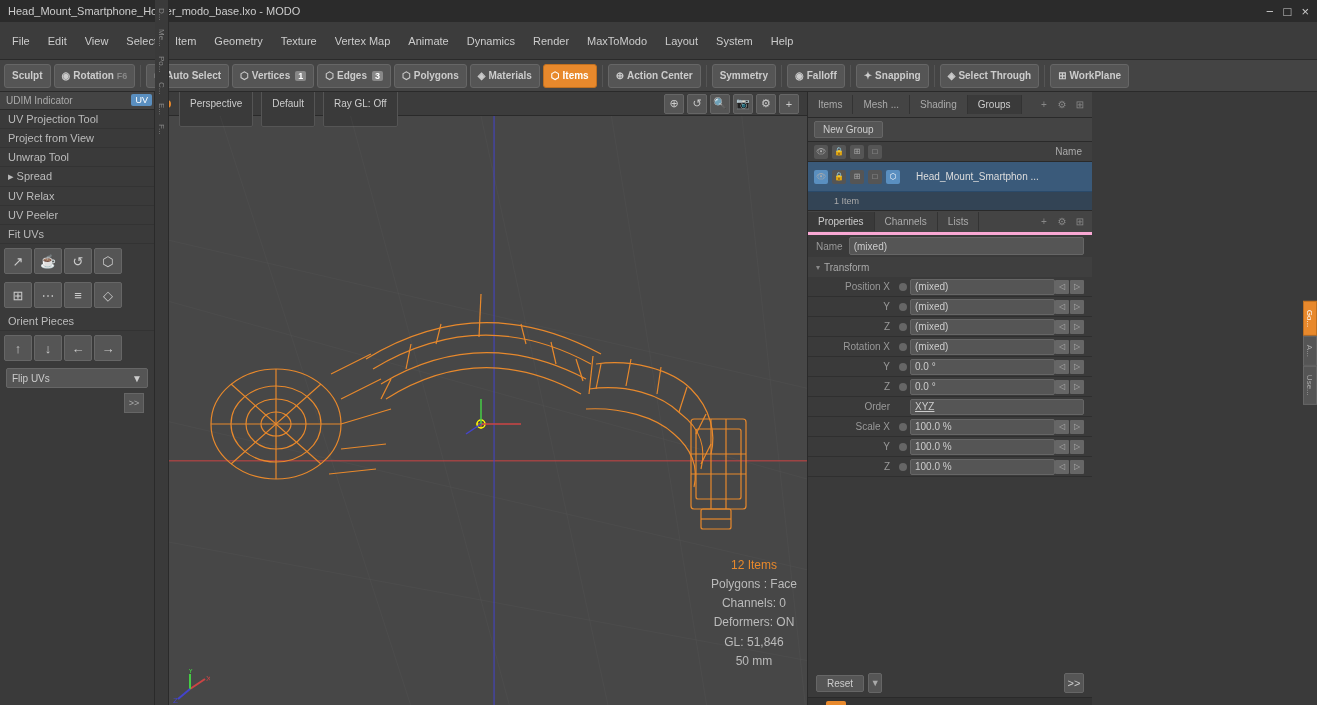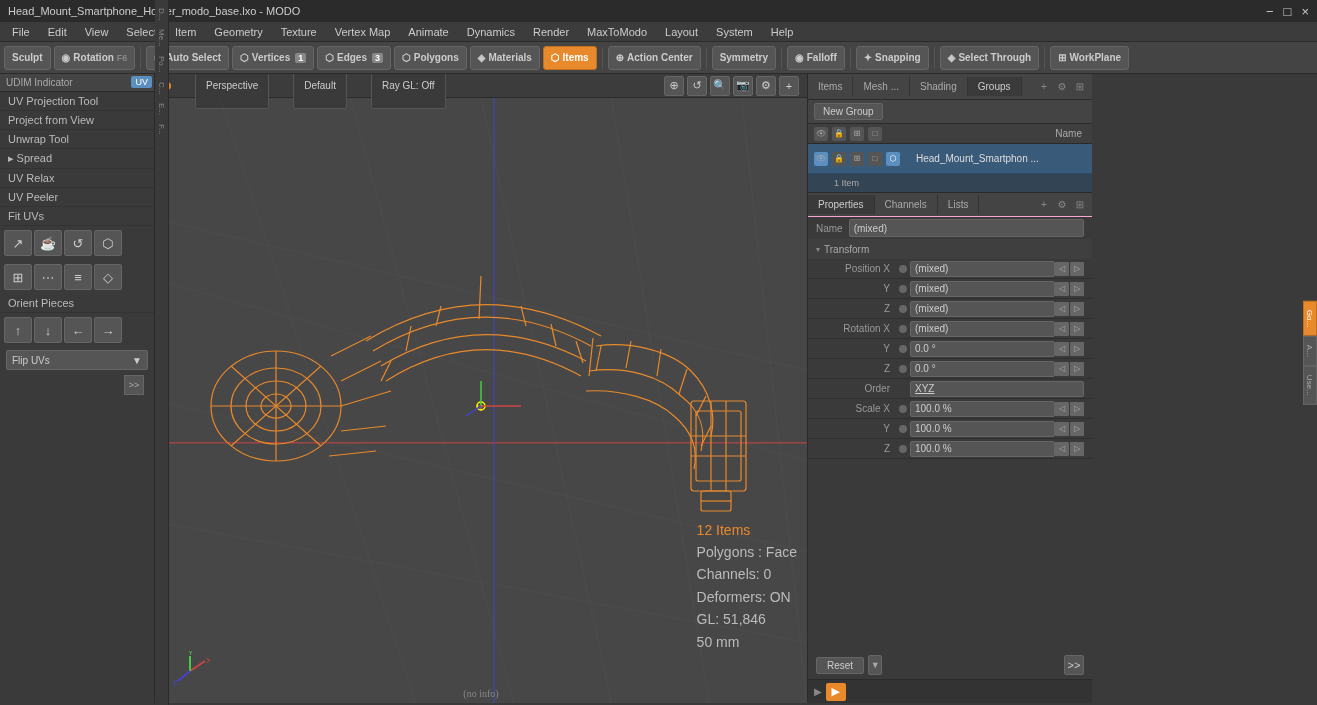--- a/index.html
+++ b/index.html
@@ -2,21 +2,21 @@
 <html><head>
   <meta charset="utf-8">
   <style>
     * { margin: 0; padding: 0; box-sizing: border-box; }
     body { width: 1317px; height: 705px; background: #3a3a3a; font-family: Arial, sans-serif; font-size: 11px; color: #ccc; overflow: hidden; }
 
     
     #titlebar { height: 22px; background: #2b2b2b; display: flex; align-items: center; justify-content: space-between; padding: 0 8px; color: #ccc; }
 
     
-    #menubar { height: 20px; background: #3c3c3c; display: flex; align-items: center; padding: 0 4px; gap: 2px; border-bottom: 1px solid #2a2a2a; }
+    #menubar { height: 38px; background: #3c3c3c; display: flex; align-items: center; padding: 0 4px; gap: 2px; border-bottom: 1px solid #2a2a2a; }
     .menu-item { padding: 2px 8px; font-size: 11px; color: #ccc; cursor: pointer; border-radius: 2px; }
 
     
     #toolbar { height: 32px; background: #444; display: flex; align-items: center; padding: 0 4px; gap: 3px; border-bottom: 1px solid #2a2a2a; font-weight: bold; }
     .toolbar-btn { height: 24px; padding: 0 7px; background: #555; border: 1px solid #666; border-radius: 3px; color: #ccc; font-size: 10px; cursor: pointer; display: flex; align-items: center; gap: 3px; white-space: nowrap; }
     .toolbar-btn.active { background: #e8892c; color: #fff; border-color: #c07020; }
     .toolbar-sep { width: 1px; height: 22px; background: #555; margin: 0 2px; }
     .toolbar-badge { background: #888; color: #fff; font-size: 9px; padding: 0 3px; border-radius: 2px; margin-left: 2px; }
 
     
@@ -27,27 +27,27 @@
     #left-panel-header { background: #444; padding: 3px 6px; font-size: 10px; color: #aaa; border-bottom: 1px solid #2a2a2a; display: flex; justify-content: space-between; align-items: center; }
     .left-tool-item { padding: 3px 8px; font-size: 11px; color: #bbb; cursor: pointer; border-bottom: 1px solid #333; }
     .left-icons-row { display: flex; flex-wrap: wrap; padding: 4px; gap: 2px; }
     .left-icon-btn { width: 28px; height: 26px; background: #555; border: 1px solid #666; border-radius: 2px; display: flex; align-items: center; justify-content: center; cursor: pointer; font-size: 13px; color: #ccc; }
     .left-dropdown { margin: 3px 6px; background: #555; border: 1px solid #666; border-radius: 2px; height: 20px; display: flex; align-items: center; padding: 0 5px; font-size: 10px; color: #ccc; cursor: pointer; justify-content: space-between; }
     .expand-btn { width: 20px; height: 20px; background: #555; border: 1px solid #666; display: flex; align-items: center; justify-content: center; cursor: pointer; font-size: 9px; color: #aaa; margin: auto 6px 4px auto; }
 
     
     #viewport { flex: 1; background: #474747; position: relative; overflow: hidden; }
     #viewport-header { height: 24px; background: #3c3c3c; display: flex; align-items: center; padding: 0 8px; gap: 8px; border-bottom: 1px solid #2a2a2a; }
-    .vp-tab { padding: 17px 10px; font-size: 10px; background: #3a3a3a; border: 1px solid #555; border-radius: 2px; cursor: pointer; color: #ccc; margin-left: 16px; }
+    .vp-tab { padding: 17px 10px; font-size: 10px; background: #3a3a3a; border: 1px solid #555; border-radius: 2px; cursor: pointer; color: #ccc; }
     #viewport-canvas { flex: 1; width: 100%; height: calc(100% - 24px); position: relative; }
     .vp-icon-btn { width: 20px; height: 20px; background: #555; border: 1px solid #666; border-radius: 2px; display: flex; align-items: center; justify-content: center; cursor: pointer; font-size: 11px; color: #ccc; }
 
     
     #model-area { width: 100%; height: 100%; display: flex; align-items: center; justify-content: center; position: relative; }
-    .status-overlay { position: absolute; bottom: 50px; right: 10px; text-align: left; font-size: 14px; color: #bbb; line-height: 1.6; }
+    .status-overlay { position: absolute; bottom: 50px; right: 10px; text-align: center; font-size: 12px; color: #bbb; line-height: 1.6; }
     .status-overlay .highlight { color: #e8892c; }
     .axis-widget { position: absolute; bottom: 10px; left: 15px; }
     .no-info { position: absolute; bottom: 4px; left: 50%; transform: translateX(-50%); font-size: 10px; color: #888; font-family: Liberation Serif, serif; }
 
     
     #right-panel { width: 285px; background: #3a3a3a; border-left: 1px solid #2a2a2a; display: flex; flex-direction: column; }
     #right-tabs-top { height: 26px; background: #444; display: flex; align-items: center; border-bottom: 1px solid #2a2a2a; }
     .r-tab { padding: 4px 10px; font-size: 10px; color: #aaa; cursor: pointer; border-right: 1px solid #333; }
     .r-tab.active { background: #3a3a3a; color: #ccc; }
     .r-tab-icons { display: flex; align-items: center; margin-left: auto; gap: 2px; padding-right: 4px; }
@@ -60,21 +60,21 @@
     .col-icon { width: 14px; height: 14px; background: #555; border-radius: 2px; display: flex; align-items: center; justify-content: center; font-size: 8px; color: #aaa; cursor: pointer; }
     .col-name { font-size: 10px; color: #aaa; flex: 1; text-align: right; padding-right: 4px; }
     .group-item { height: 30px; display: flex; align-items: center; padding: 0 6px; background: #3a5a7a; border-bottom: 1px solid #2a4a6a; gap: 4px; }
     .group-item-icon { width: 14px; height: 14px; background: #5a8fc0; border-radius: 2px; display: flex; align-items: center; justify-content: center; font-size: 8px; color: #fff; }
     .group-item-name { font-size: 10px; color: #ddd; flex: 1; overflow: hidden; text-overflow: ellipsis; white-space: nowrap; padding-left: 12px; }
     .group-item-count { font-size: 9px; color: #aaa; }
     .group-item-row2 { height: 18px; display: flex; align-items: center; padding: 0 6px 0 26px; background: #334455; }
 
     
     #props-section { flex: 1; display: flex; flex-direction: column; border-top: 1px solid #2a2a2a; }
-    #props-tabs { height: 24px; background: #444; display: flex; align-items: center; border-bottom: 1px solid #f9a8d4; }
+    #props-tabs { height: 24px; background: #444; display: flex; align-items: center; border-bottom: 3px solid #f9a8d4; }
     .p-tab { padding: 4px 10px; font-size: 10px; color: #aaa; cursor: pointer; border-right: 1px solid #333; }
     .p-tab.active { background: #3a3a3a; color: #ccc; }
     .p-tab-icons { margin-left: auto; display: flex; align-items: center; gap: 2px; padding-right: 4px; }
     .prop-row { height: 20px; display: flex; align-items: center; padding: 0 8px; border-bottom: 1px solid #2f2f2f; }
     .prop-label { color: #999; font-size: 10px; width: 80px; text-align: right; padding-right: 6px; }
     .prop-value { flex: 1; background: #555; border: 1px solid #666; border-radius: 2px; height: 16px; font-size: 10px; color: #ccc; padding: 0 4px; display: flex; align-items: center; }
     .prop-dot { width: 8px; height: 8px; background: #666; border-radius: 50%; margin: 0 3px; flex-shrink: 0; }
     .prop-icons { display: flex; gap: 1px; }
     .prop-icon-sm { width: 14px; height: 14px; background: #666; border-radius: 1px; display: flex; align-items: center; justify-content: center; font-size: 8px; color: #aaa; cursor: pointer; }
     .section-header { height: 20px; background: #3f3f3f; display: flex; align-items: center; padding: 0 8px; font-size: 10px; color: #aaa; gap: 4px; }

